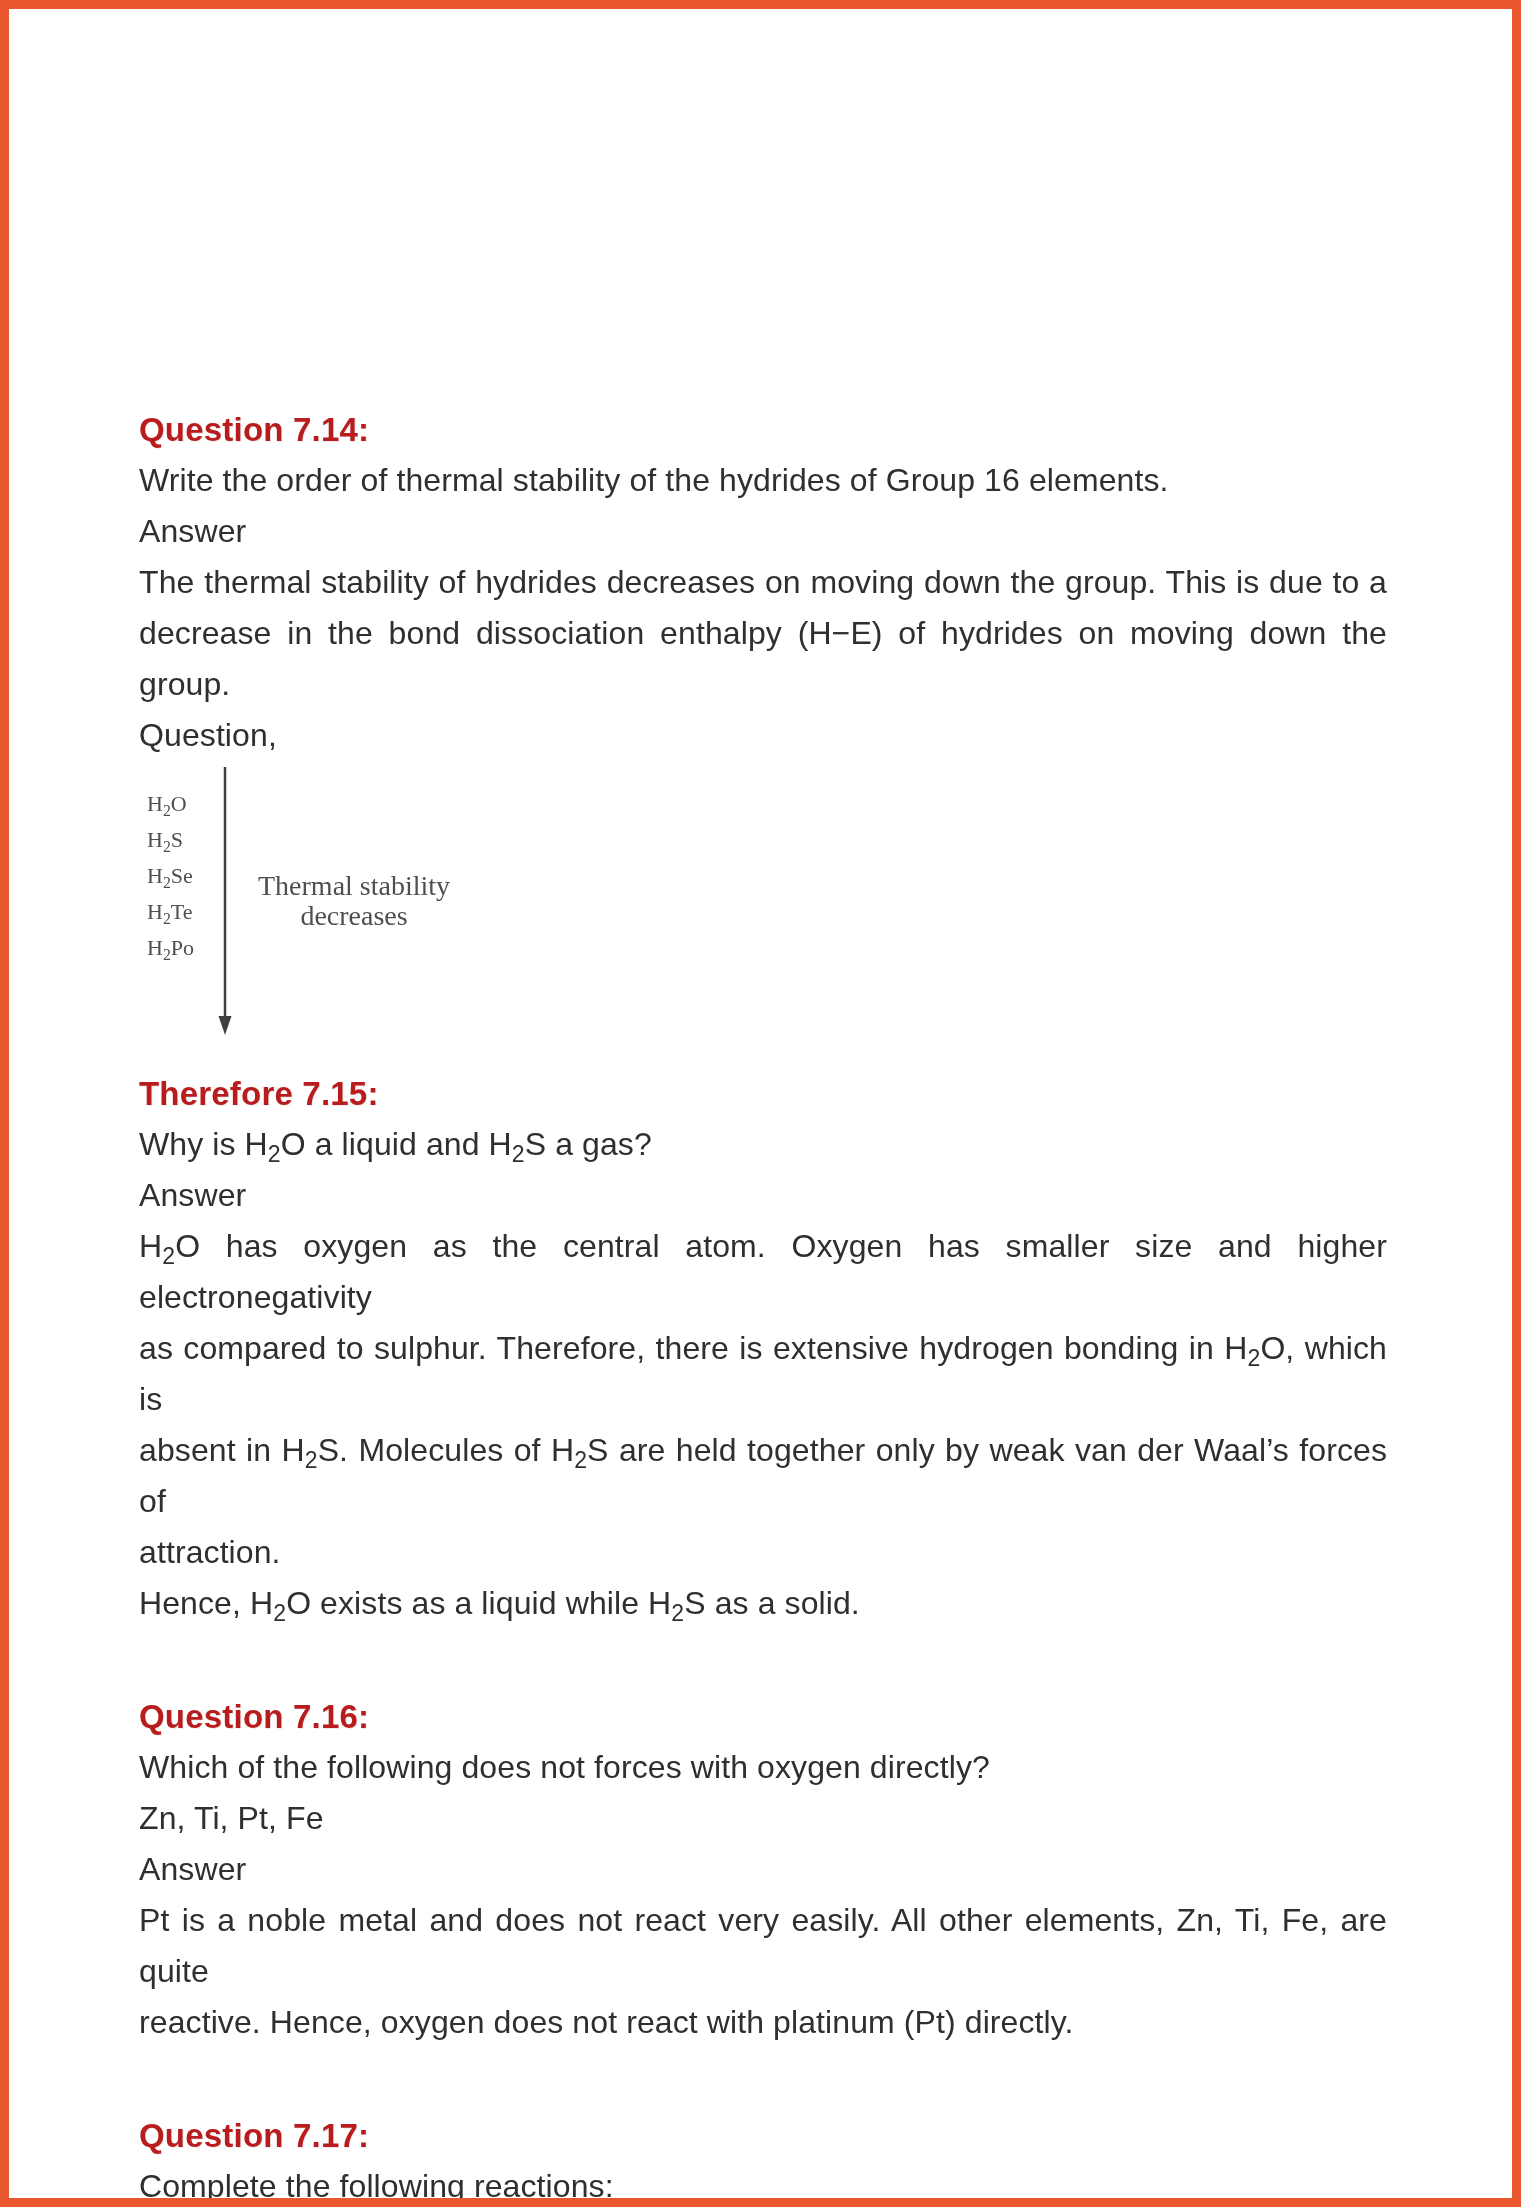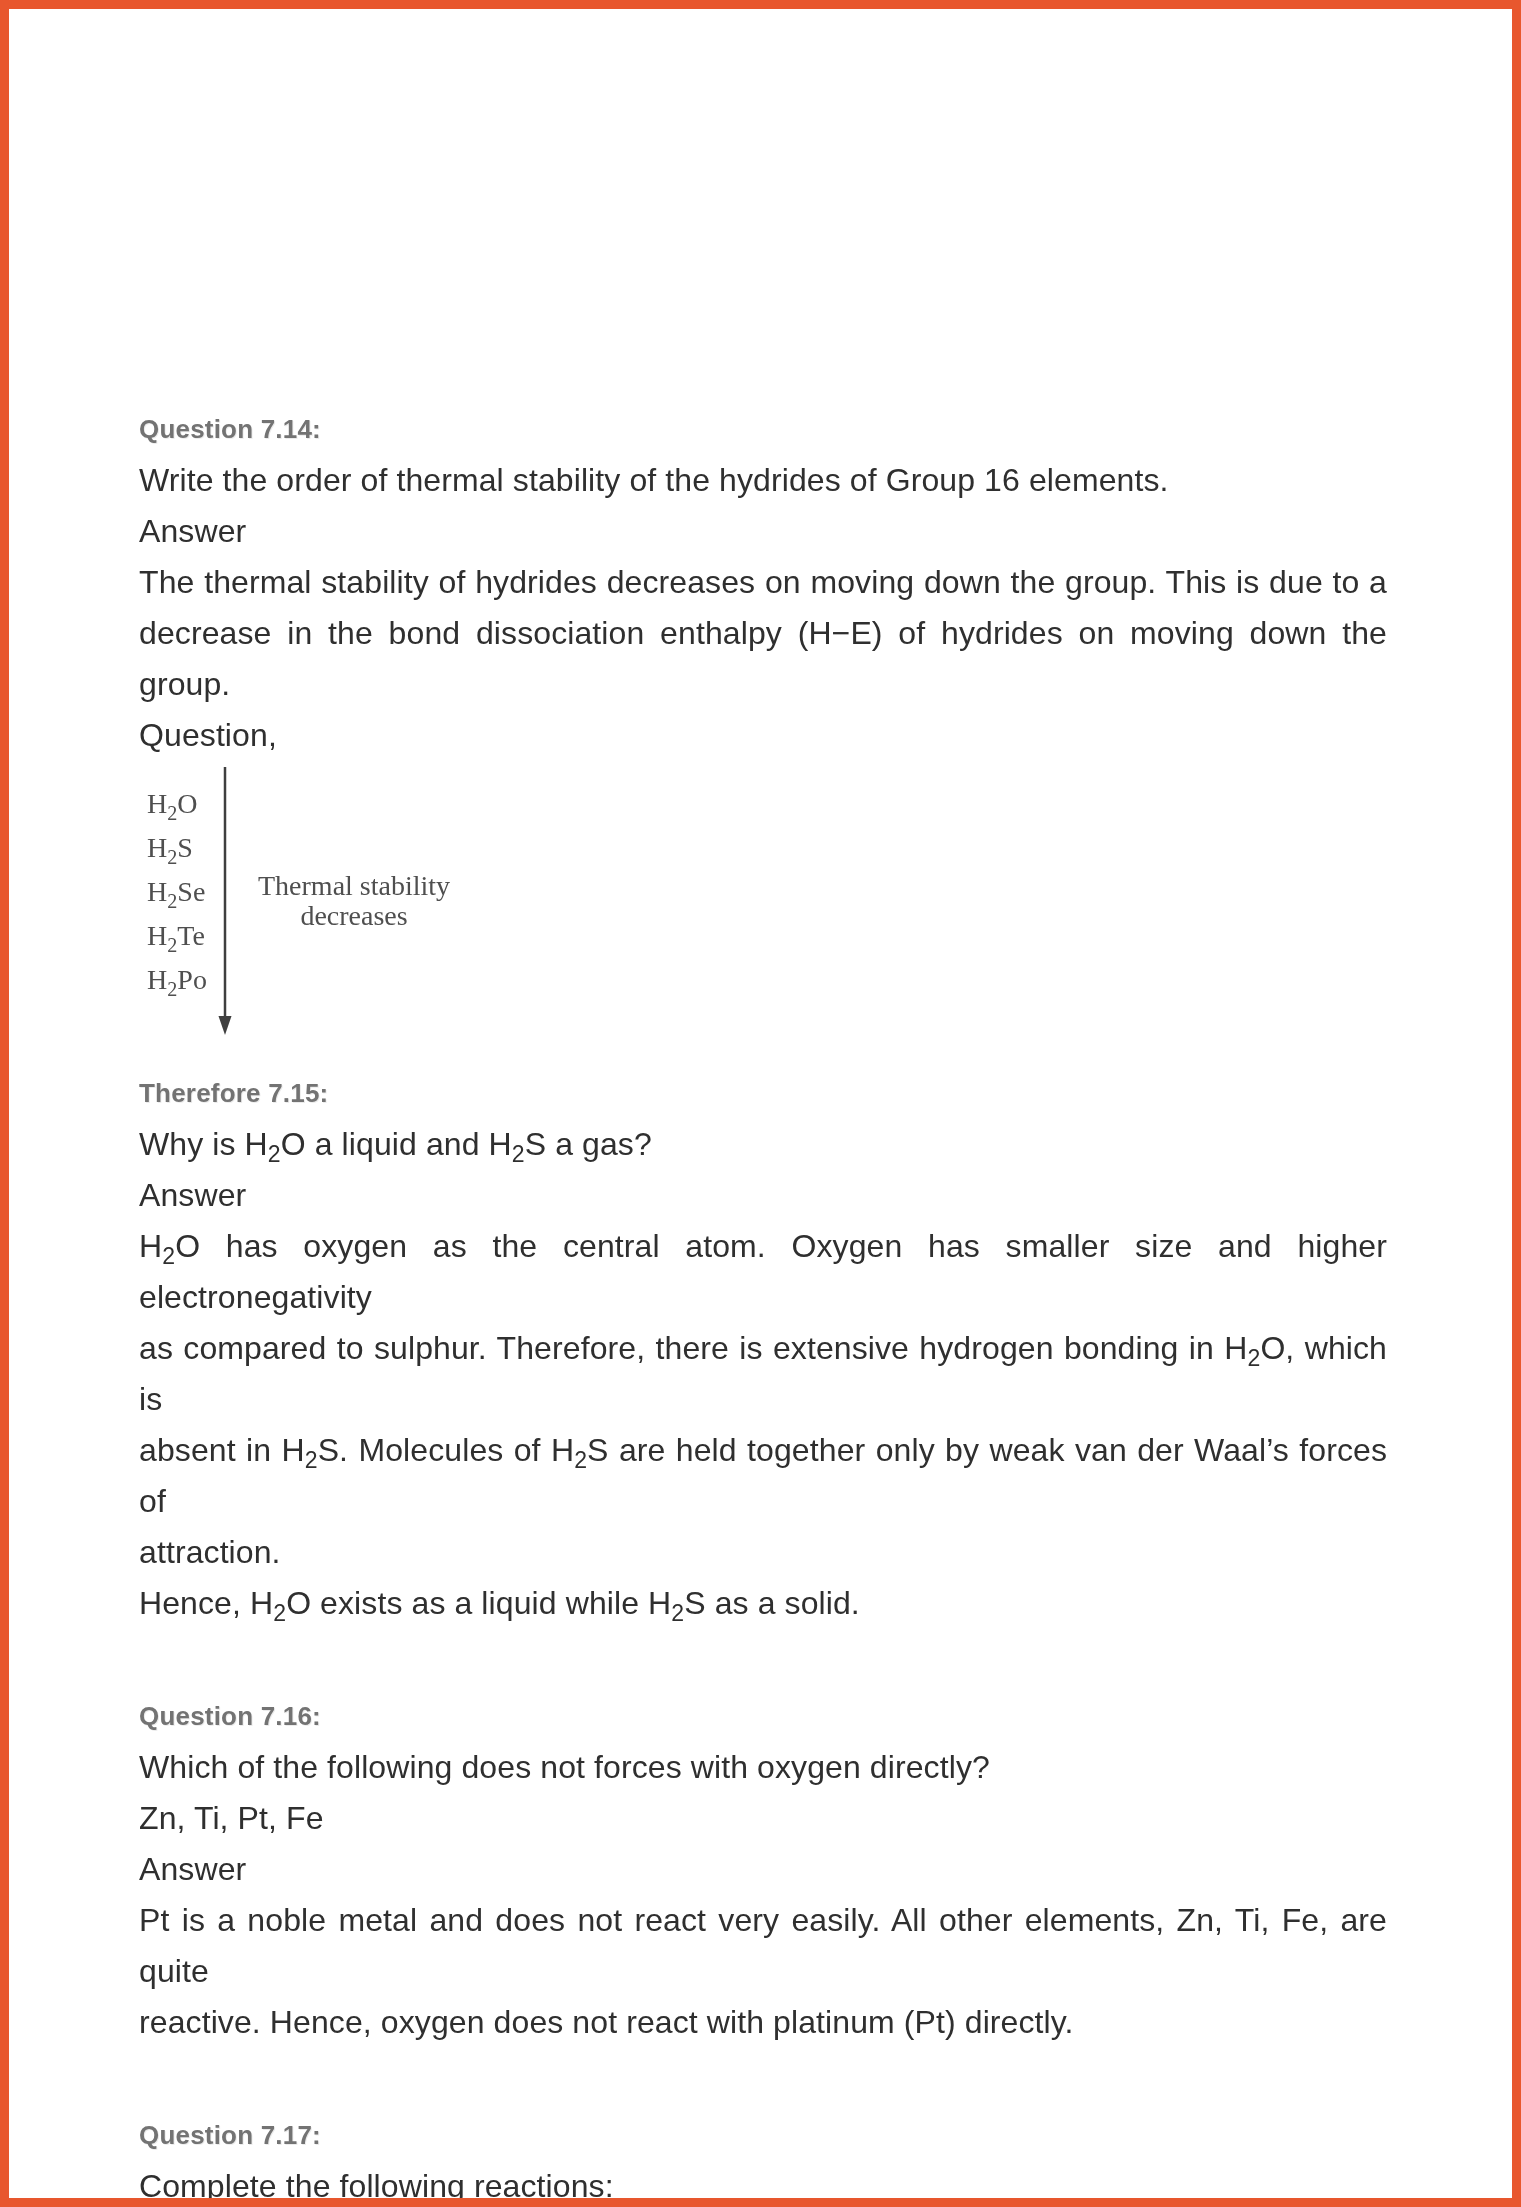--- a/index.html
+++ b/index.html
@@ -23,45 +23,45 @@
     line-height: 51px;
     color: #2f2f2f;
     letter-spacing: 0.1px;
   }
   .jline {               
     text-align: justify;
     text-align-last: justify;
   }
   .lline { text-align: left; }
   .q-heading {
-    font-size: 26px;
+    font-size: 33px;
     line-height: 51px;
     font-weight: bold;
-    color: #737373;
+    color: #b91c1c;
     text-shadow: 1px 1px 0 rgba(0,0,0,0.08);
     letter-spacing: 0.2px;
   }
   .q-heading.gap { margin-top: 62px; }
   sub { font-size: 0.72em; line-height: 0; }
 
   
   .diagram {
     display: flex;
     align-items: flex-start;
     margin: 6px 0 29px 8px;
     height: 272px;
   }
   .formulas {
     display: flex;
     flex-direction: column;
-    row-gap: 18px;
+    row-gap: 10px;
     margin-top: 24px;
     width: 55px;
     font-family: "Liberation Serif", serif;
-    font-size: 28px;
+    font-size: 22px;
     line-height: 26px;
     color: #4f4f4f;
   }
   .arrow-wrap { margin-left: 12px; }
   .diagram-label {
     margin: 104px 0 0 22px;
     font-family: "Liberation Serif", serif;
     font-size: 28px;
     line-height: 30px;
     color: #4f4f4f;

